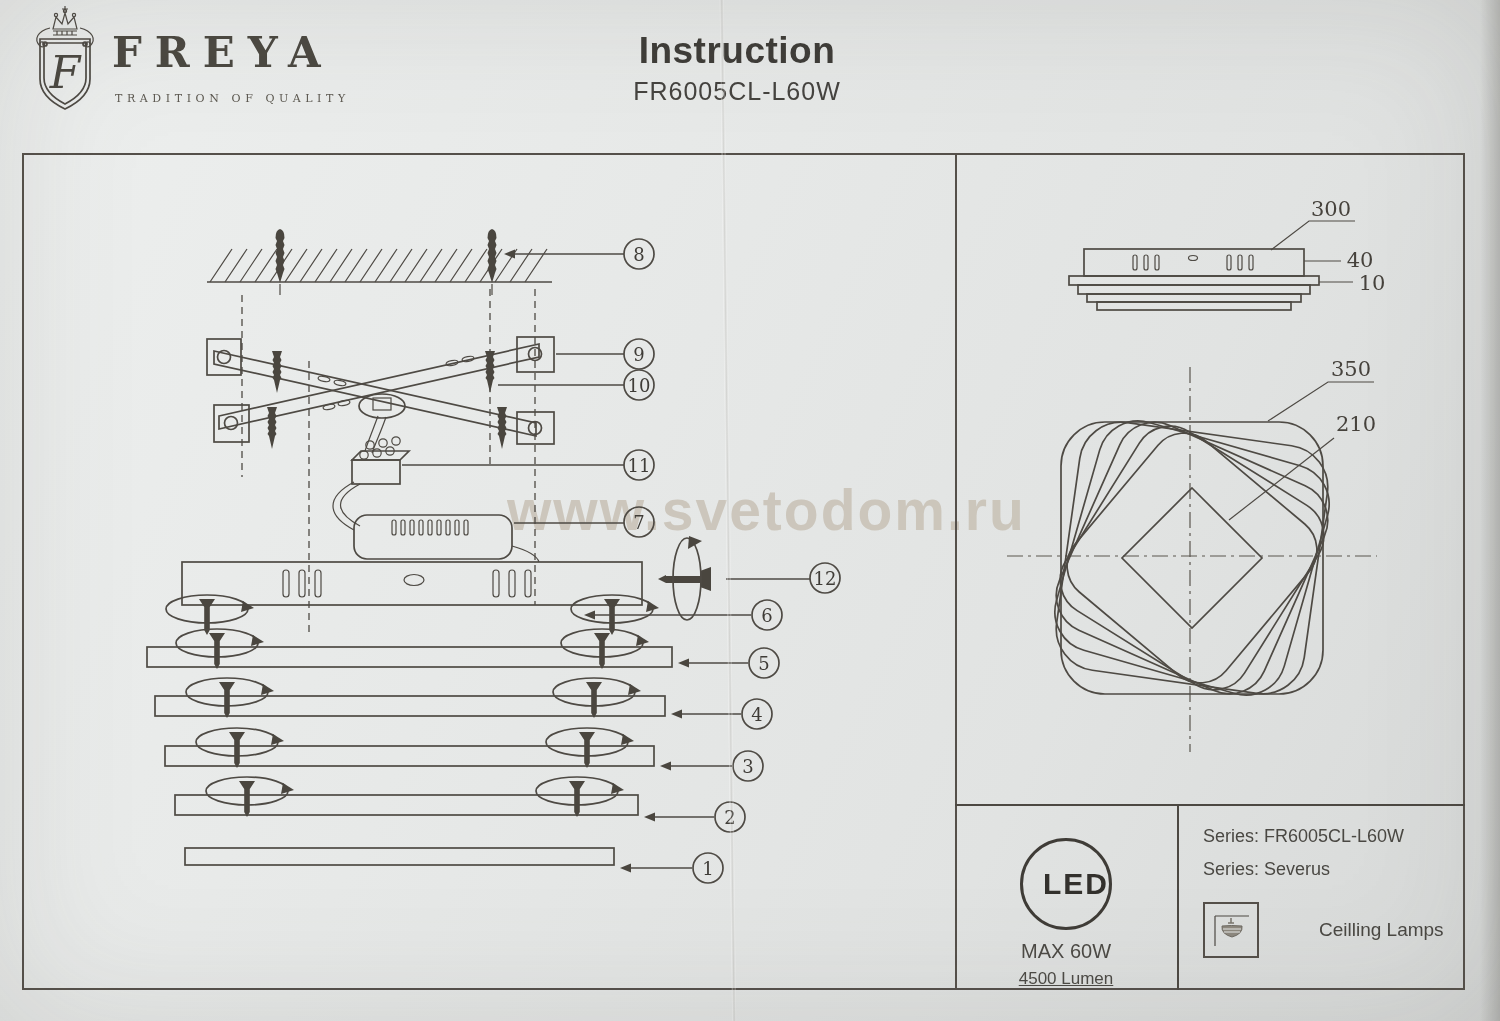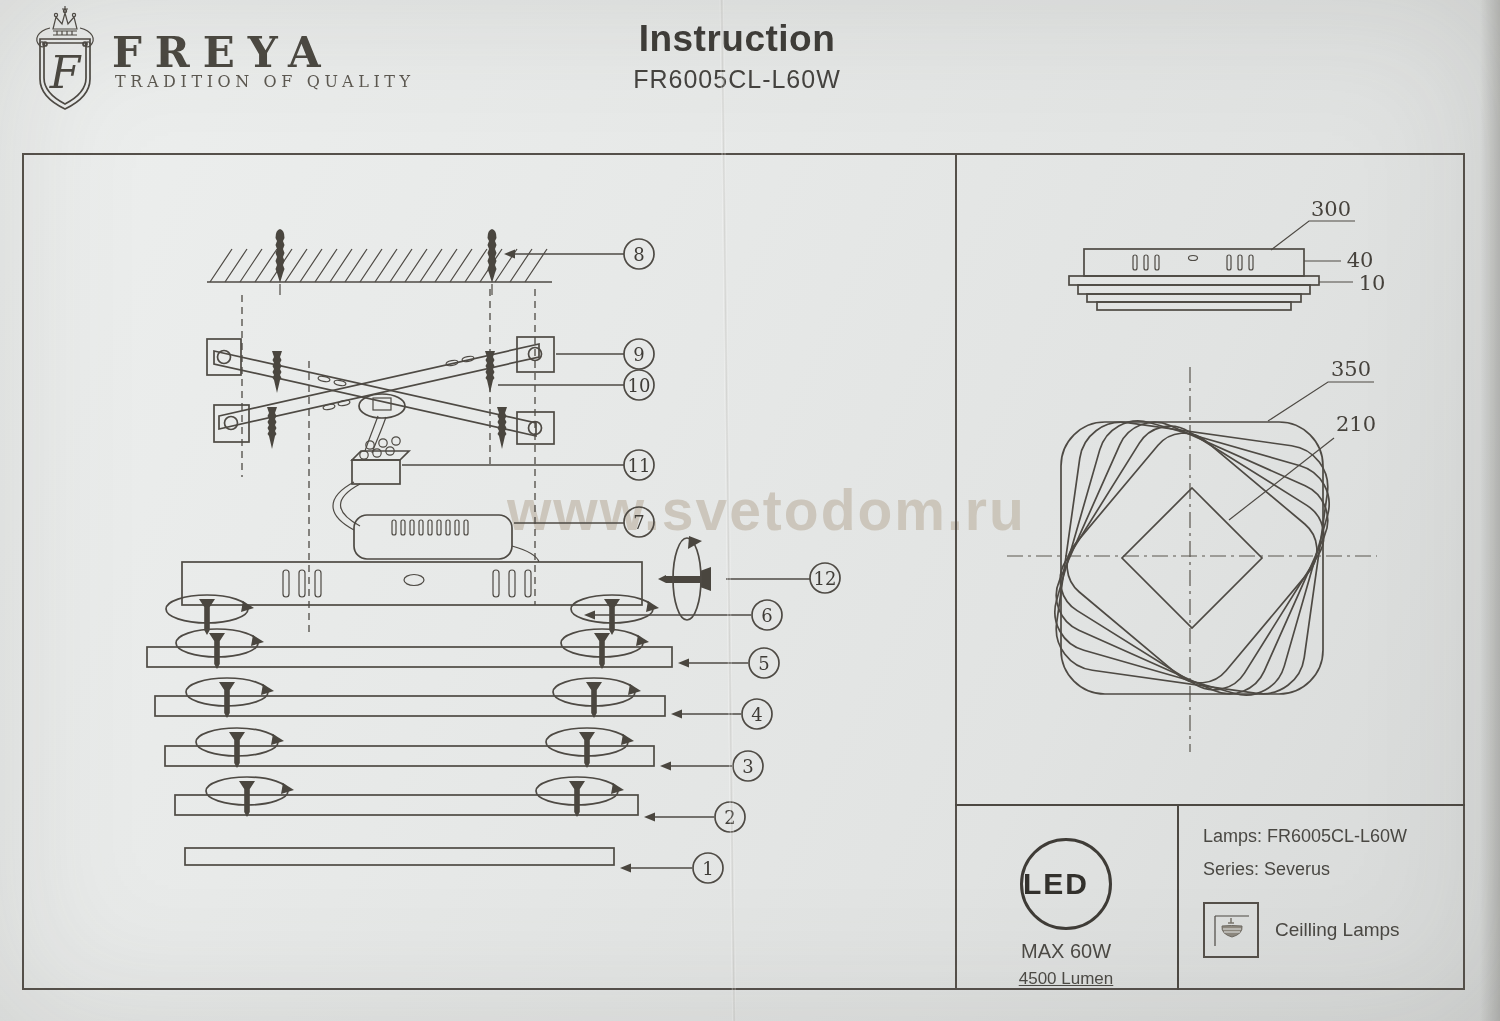--- a/index.html
+++ b/index.html
@@ -12,47 +12,47 @@
   .crease{position:absolute;left:726px;top:-10px;width:4px;height:1050px;
     background:linear-gradient(to right,rgba(255,255,255,.45),rgba(115,110,100,.15),rgba(255,255,255,.35));
     transform:rotate(-0.7deg);z-index:8;pointer-events:none;}
   .edge-shadow{position:absolute;right:0;top:0;width:20px;height:100%;
     background:linear-gradient(to right,rgba(0,0,0,0),rgba(95,92,85,.28));z-index:9;pointer-events:none;}
 
   
   .logo-svg{position:absolute;left:20px;top:4px;}
   .brand{position:absolute;left:112px;top:28px;font-family:"DejaVu Serif",serif;font-size:42px;
     font-weight:600;letter-spacing:13px;color:#4b4841;}
-  .tagline{position:absolute;left:115px;top:72px;font-family:"DejaVu Serif",serif;font-size:16px;
+  .tagline{position:absolute;left:115px;top:92px;font-family:"DejaVu Serif",serif;font-size:11px;
     letter-spacing:4.6px;color:#5c5850;}
   .titles{position:absolute;left:737px;top:18px;transform:translateX(-50%);text-align:center;}
-  .title{font-size:37px;font-weight:600;color:#3e3c38;letter-spacing:.5px;}
+  .title{font-size:37px;font-weight:600;color:#3e3c38;letter-spacing:.5px;margin-top:12px;}
   .model{font-size:25px;color:#45433f;letter-spacing:1px;margin-top:5px;}
 
   
   .mainbox{position:absolute;left:22px;top:153px;width:1443px;height:837px;
     border:2px solid #55504a;box-sizing:border-box;}
   .divider-v{position:absolute;left:931px;top:0;width:2px;height:100%;background:#55504a;}
   .watermark{position:absolute;left:483px;top:322px;z-index:0;
     font-size:57px;font-weight:bold;letter-spacing:2px;color:#c8c1b5;opacity:.85;white-space:nowrap;}
   .diagram{position:absolute;z-index:1;}
 
   
   .infobox{position:absolute;left:931px;top:649px;width:510px;height:184px;
     border-top:2px solid #4c4842;display:flex;z-index:2;}
   .led-cell{width:224px;border-right:2px solid #4c4842;box-sizing:border-box;
     display:flex;flex-direction:column;align-items:center;}
   .led-circle{margin-top:32px;width:86px;height:86px;border:3px solid #3f3c37;border-radius:50%;
-    display:flex;align-items:center;justify-content:flex-start;
+    display:flex;align-items:center;justify-content:flex-end;
     font-size:30px;font-weight:bold;letter-spacing:2px;color:#33312d;}
   .led-sub{margin-top:10px;font-size:20px;color:#4c4a45;}
   .led-sub2{margin-top:6px;font-size:17px;color:#4c4a45;text-decoration:underline;}
   .model-cell{flex:1;padding:20px 0 0 24px;box-sizing:border-box;}
   .spec-line{font-size:18px;color:#4a4843;margin-bottom:12px;}
-  .cat-row{display:flex;align-items:center;margin-top:22px;}
+  .cat-row{display:flex;align-items:center;margin-top:22px;gap:44px;}
   .lamp-iconbox{width:56px;height:56px;border:2px solid #55504a;box-sizing:border-box;
     display:flex;align-items:center;justify-content:center;}
   .cat-label{margin-left:16px;font-size:19px;color:#4a4843;}
 
   
   .ln{fill:none;stroke:#4e4a44;stroke-width:1.7;}
   .thin{fill:none;stroke:#4e4a44;stroke-width:1.2;}
   .dash{fill:none;stroke:#4e4a44;stroke-width:1.3;stroke-dasharray:7 5;}
   .dashdot{fill:none;stroke:#5a564f;stroke-width:1.2;stroke-dasharray:16 5 3 5;}
   .cnum{font-family:"DejaVu Serif",serif;font-size:18px;fill:#3f3c37;}
@@ -341,21 +341,21 @@
 
     <div class="infobox">
       <div class="led-cell">
         <div class="led-circle">
           <span>LED</span>
         </div>
         <div class="led-sub">MAX 60W</div>
         <div class="led-sub2">4500 Lumen</div>
       </div>
       <div class="model-cell">
-        <div class="spec-line">Lamps: FR6005CL-L60W</div>
+        <div class="spec-line">Series: FR6005CL-L60W</div>
         <div class="spec-line">Series: Severus</div>
         <div class="cat-row">
           <div class="lamp-iconbox">
             <svg width="44" height="44" viewBox="0 0 44 44">
               <path class="thin" d="M6 8 H40 M6 8 V38" stroke-width="3" stroke="#7a766e" fill="none"></path>
               <path d="M22 10 V15 M19 15 H25" stroke="#7a766e" stroke-width="1.5" fill="none"></path>
               <path d="M13 18 Q22 17 33 18 Q34 26 23 29 Q12 26 13 18 Z" fill="#8d887e" stroke="#6e6a62" stroke-width="1"></path>
               <path d="M14 21 H32 M15 24 H31" stroke="#e6e8e7" stroke-width="1" fill="none"></path>
             </svg>
           </div>

